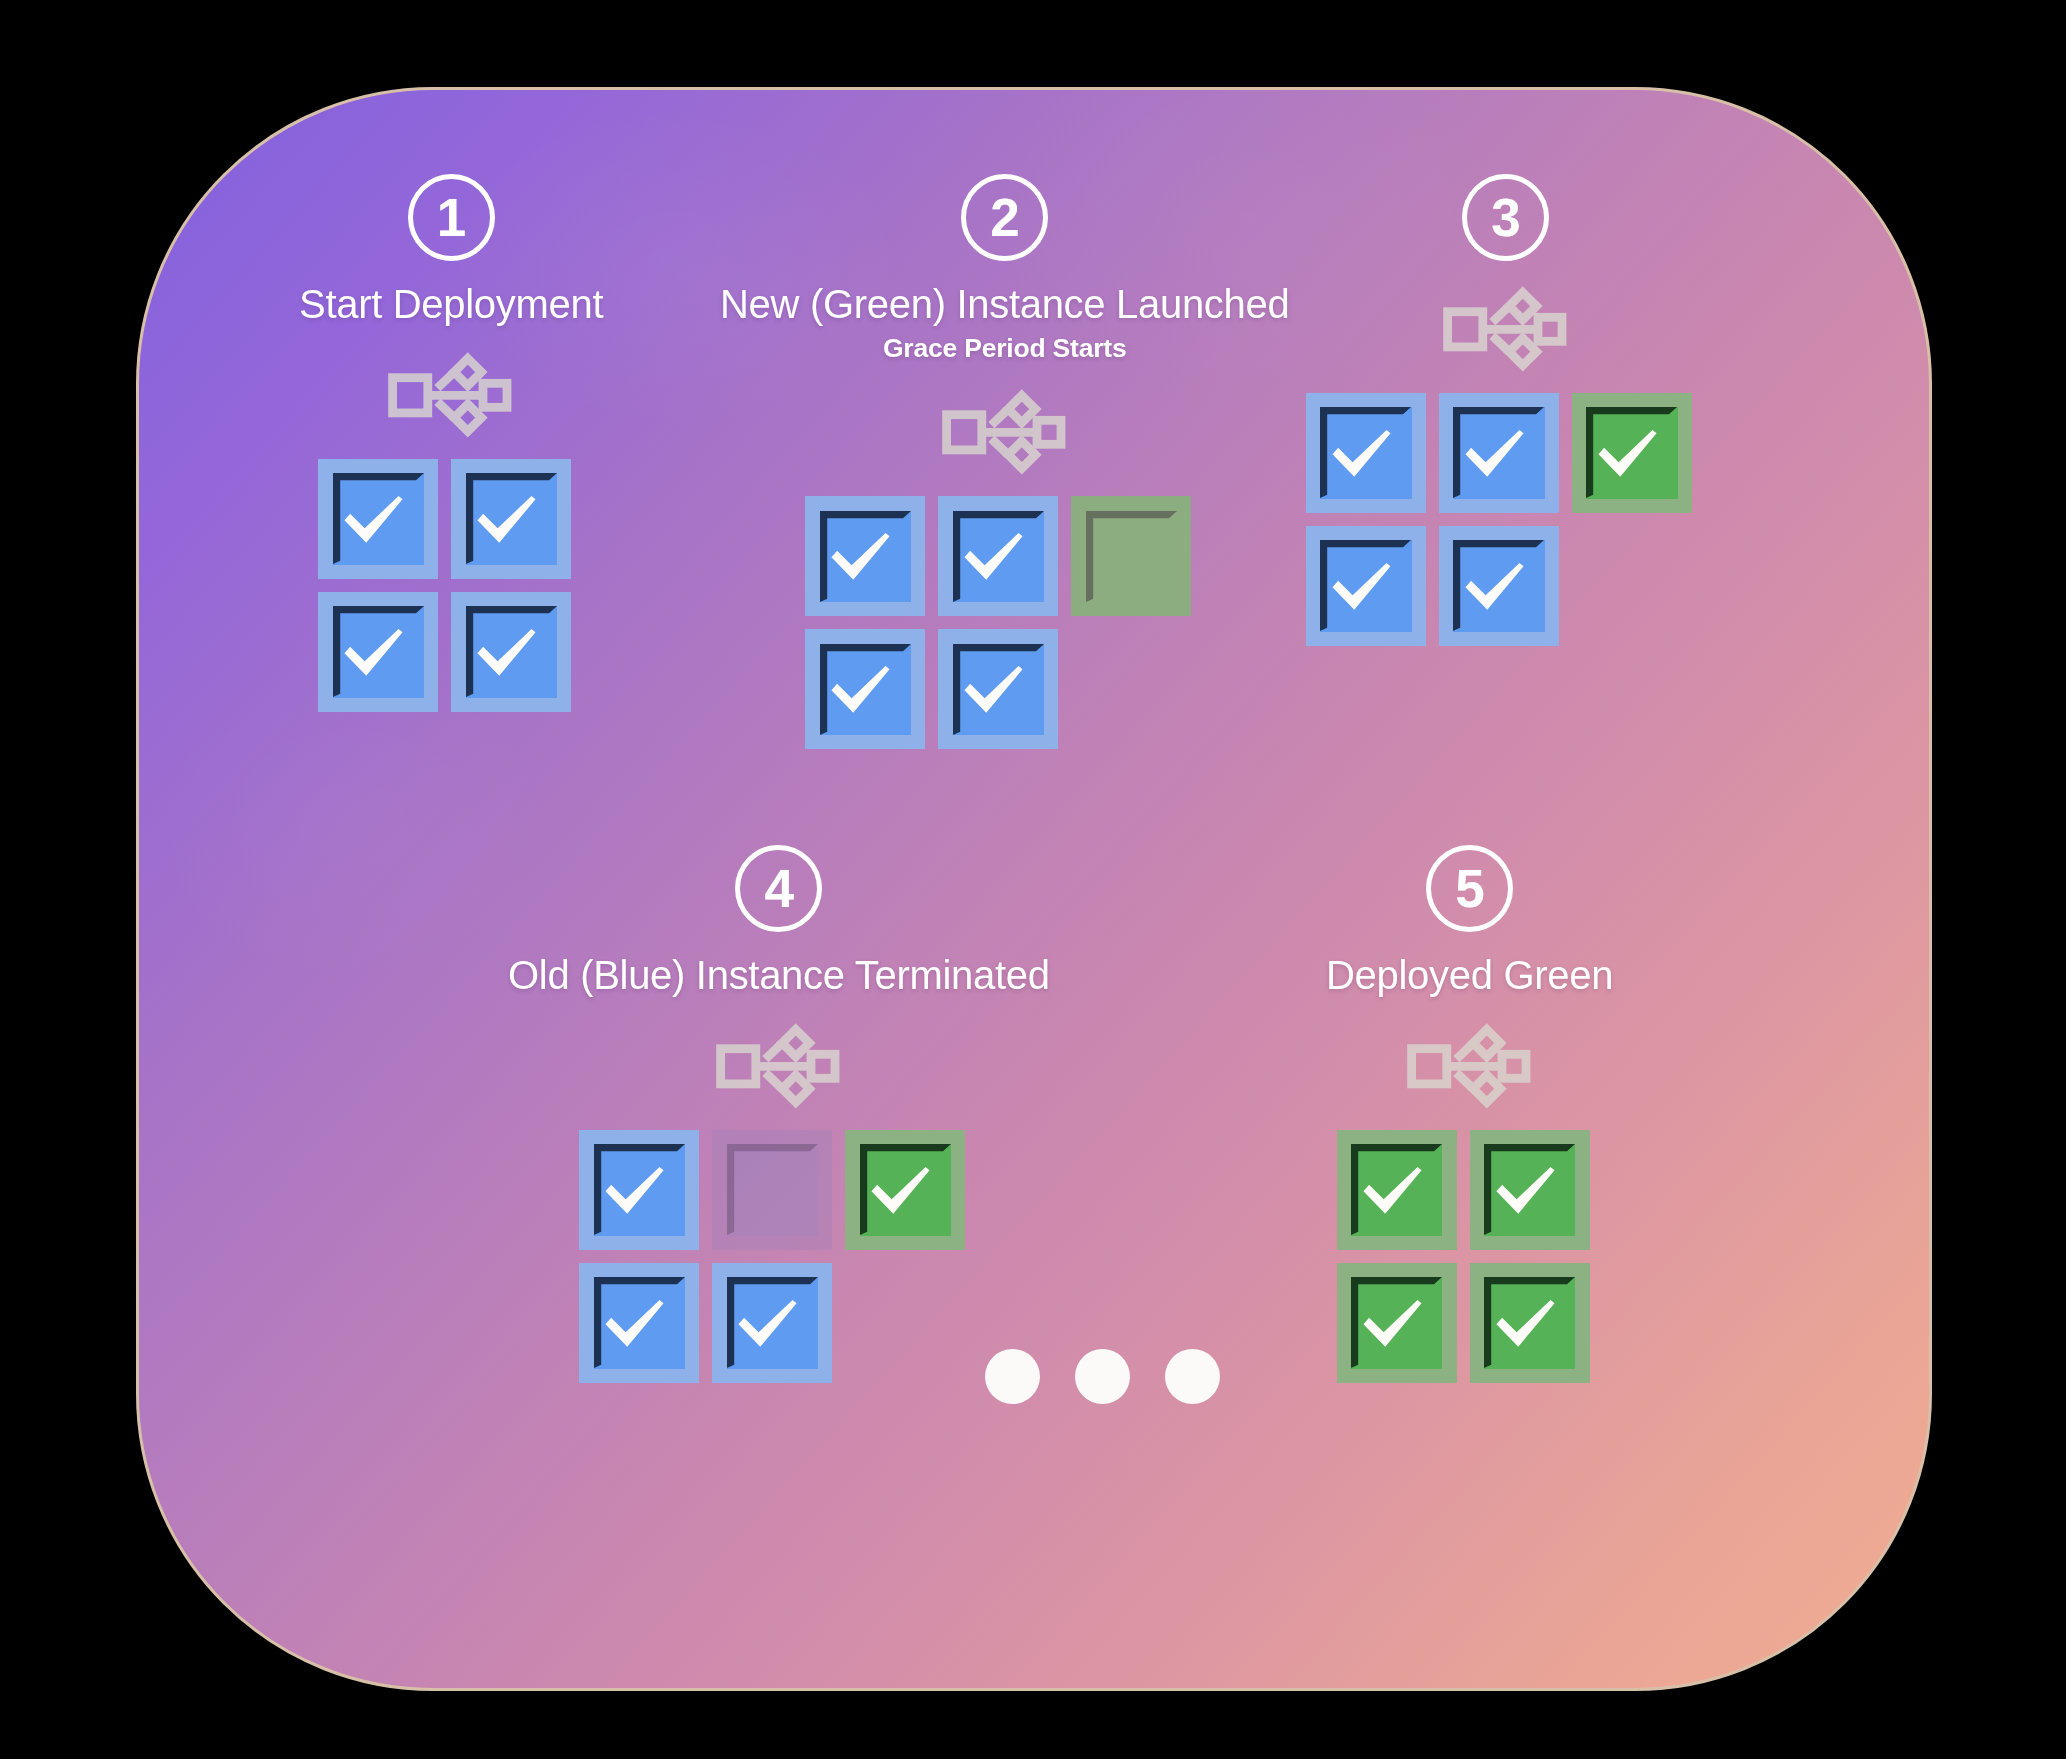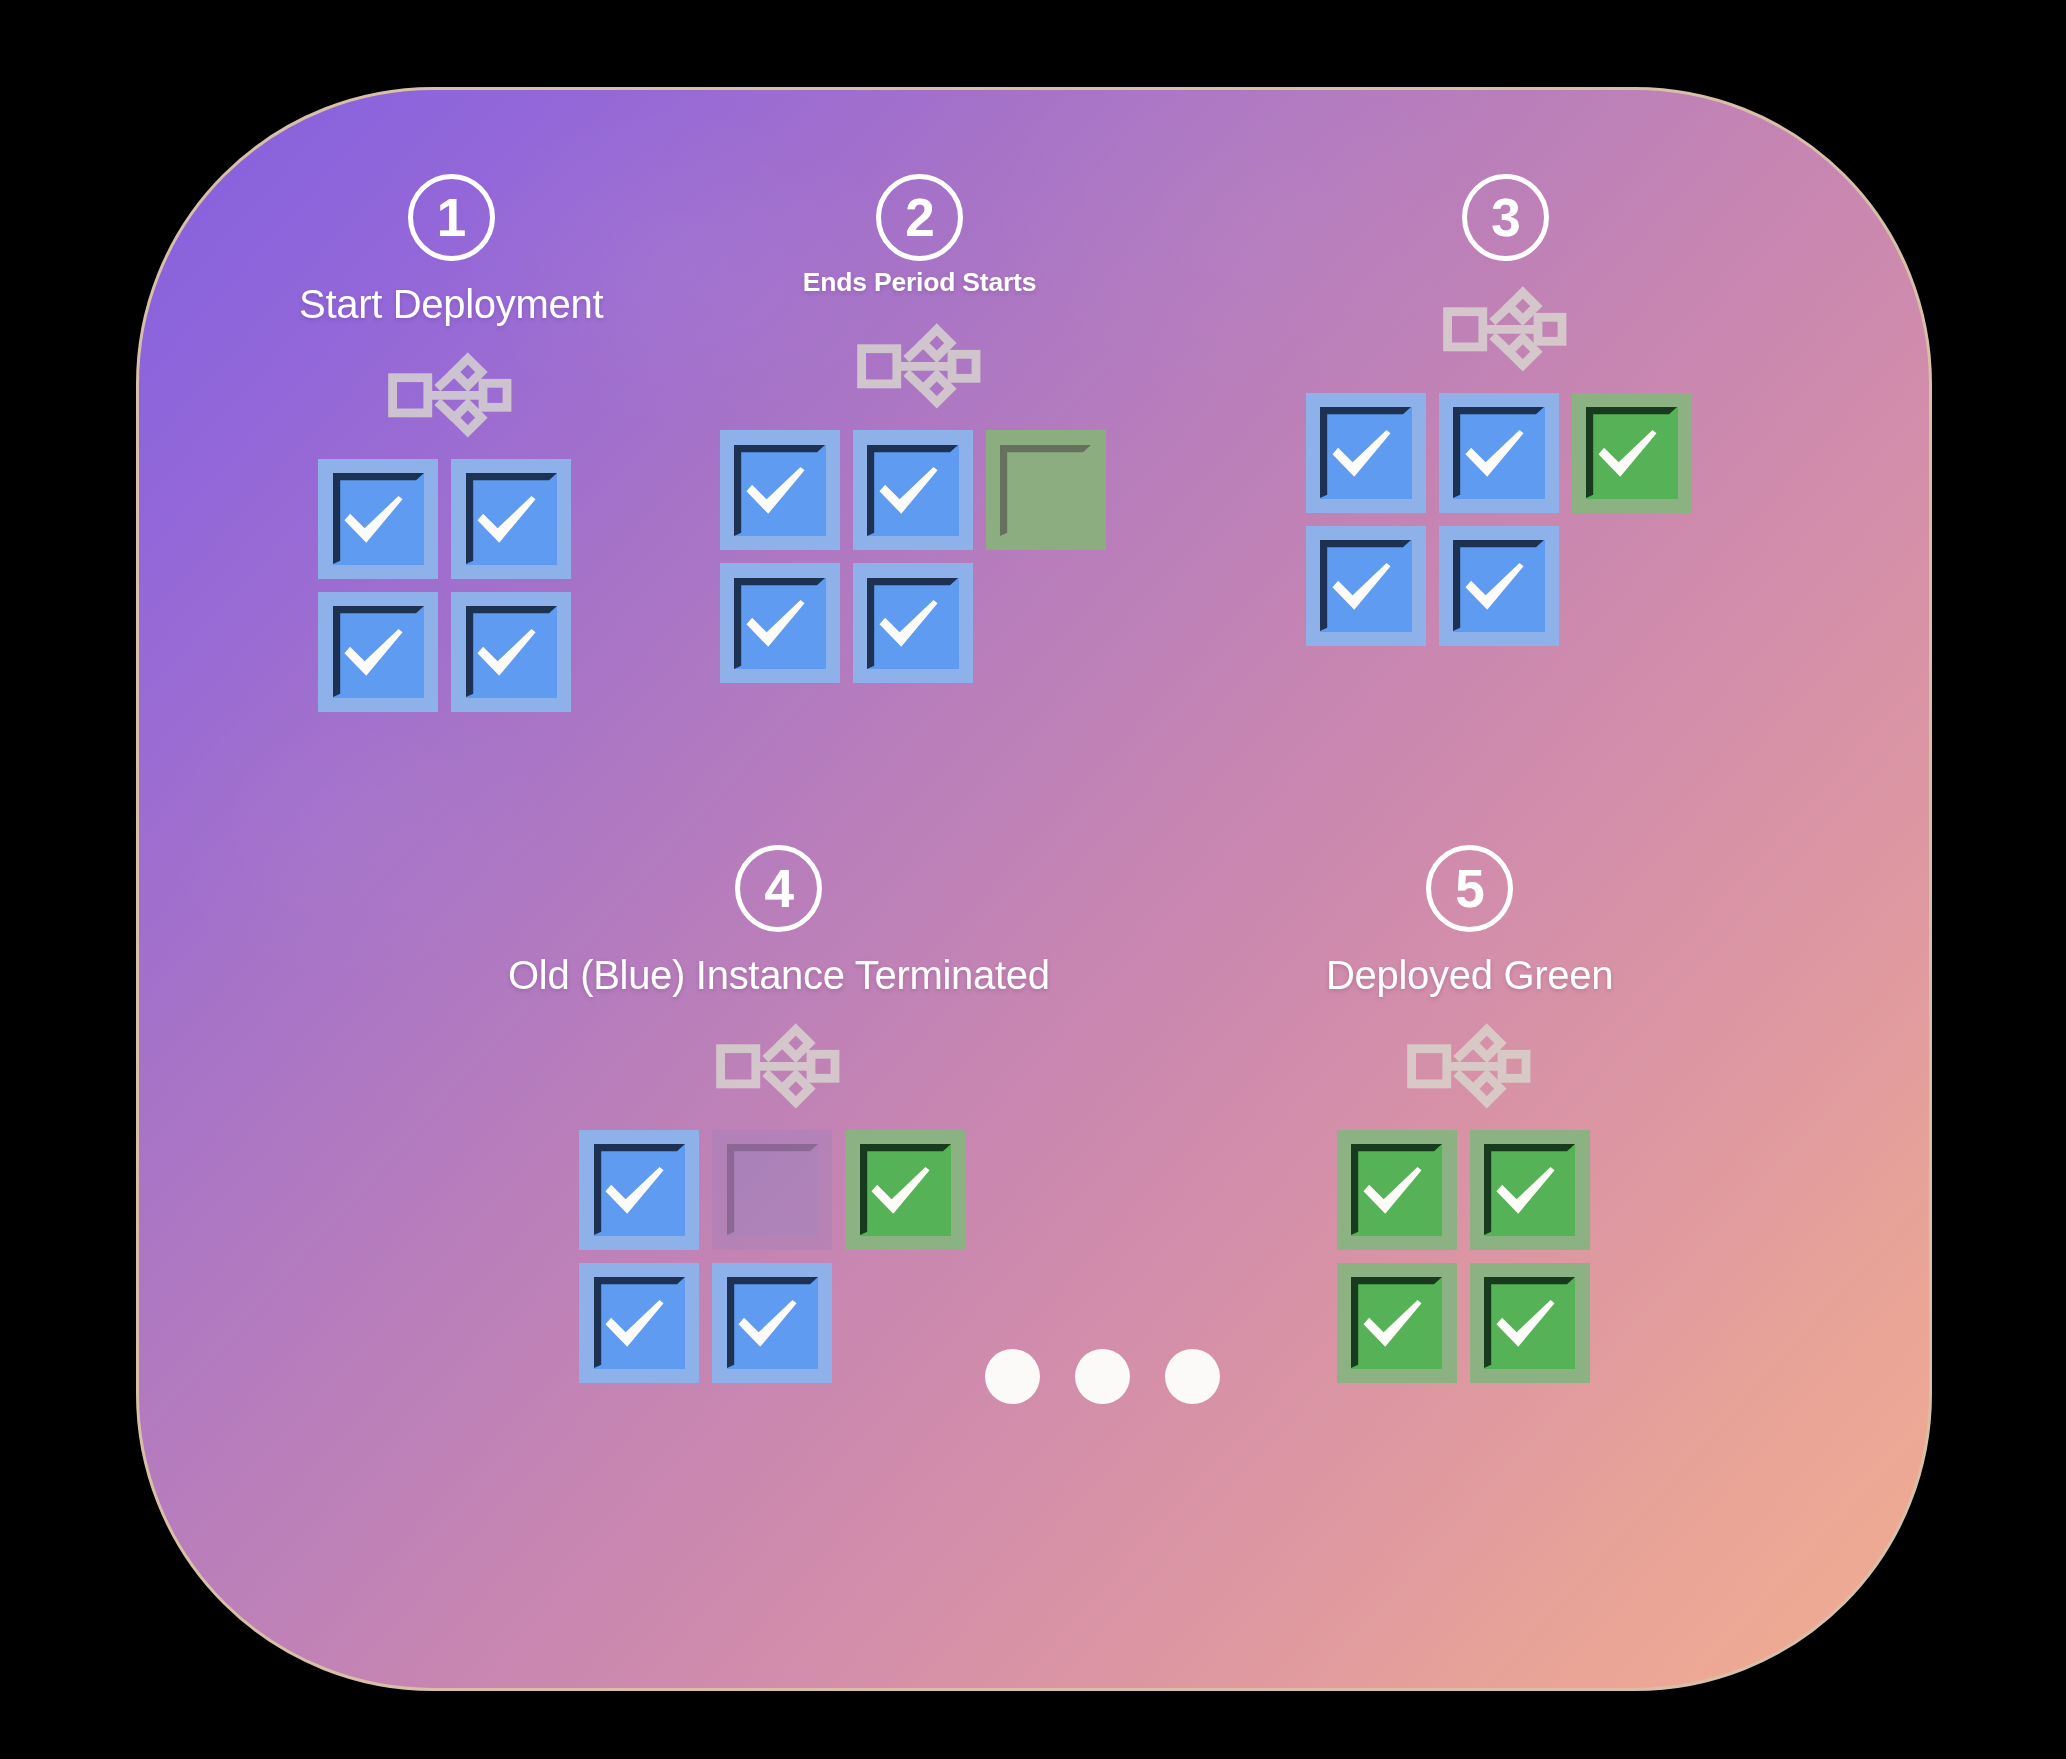--- a/index.html
+++ b/index.html
@@ -298,21 +298,22 @@
                   <path d="M3 30 L10 22 L28 40 L70 0 L75 4 L30 58 Z" fill="#fdfcf8"></path>
                 </svg>
             </div>
           </div>
         </div>
       </div>
     </div>
 
     <div class="step" style="left:581px; top:84px;">
       <div class="badge">2</div>
-      <div class="subtitle">Ends Period Starts</div>
+      <div class="title">New (Green) Instance Launched</div>
+      <div class="subtitle">Grace Period Starts</div>
       <div class="net-icon">
         <svg viewBox="0 0 160 108" xmlns="http://www.w3.org/2000/svg">
           <g fill="none" stroke="#d9d6cf" stroke-width="11">
             <rect x="7" y="33" width="44" height="44"></rect>
             <rect x="120" y="40" width="30" height="30"></rect>
             <path d="M101 9 L118 26 L101 43 L84 26 Z"></path>
             <path d="M101 66 L118 83 L101 100 L84 83 Z"></path>
             <path d="M51 55 L120 55"></path>
             <path d="M84 26 L63 46"></path>
             <path d="M84 83 L63 63"></path>

